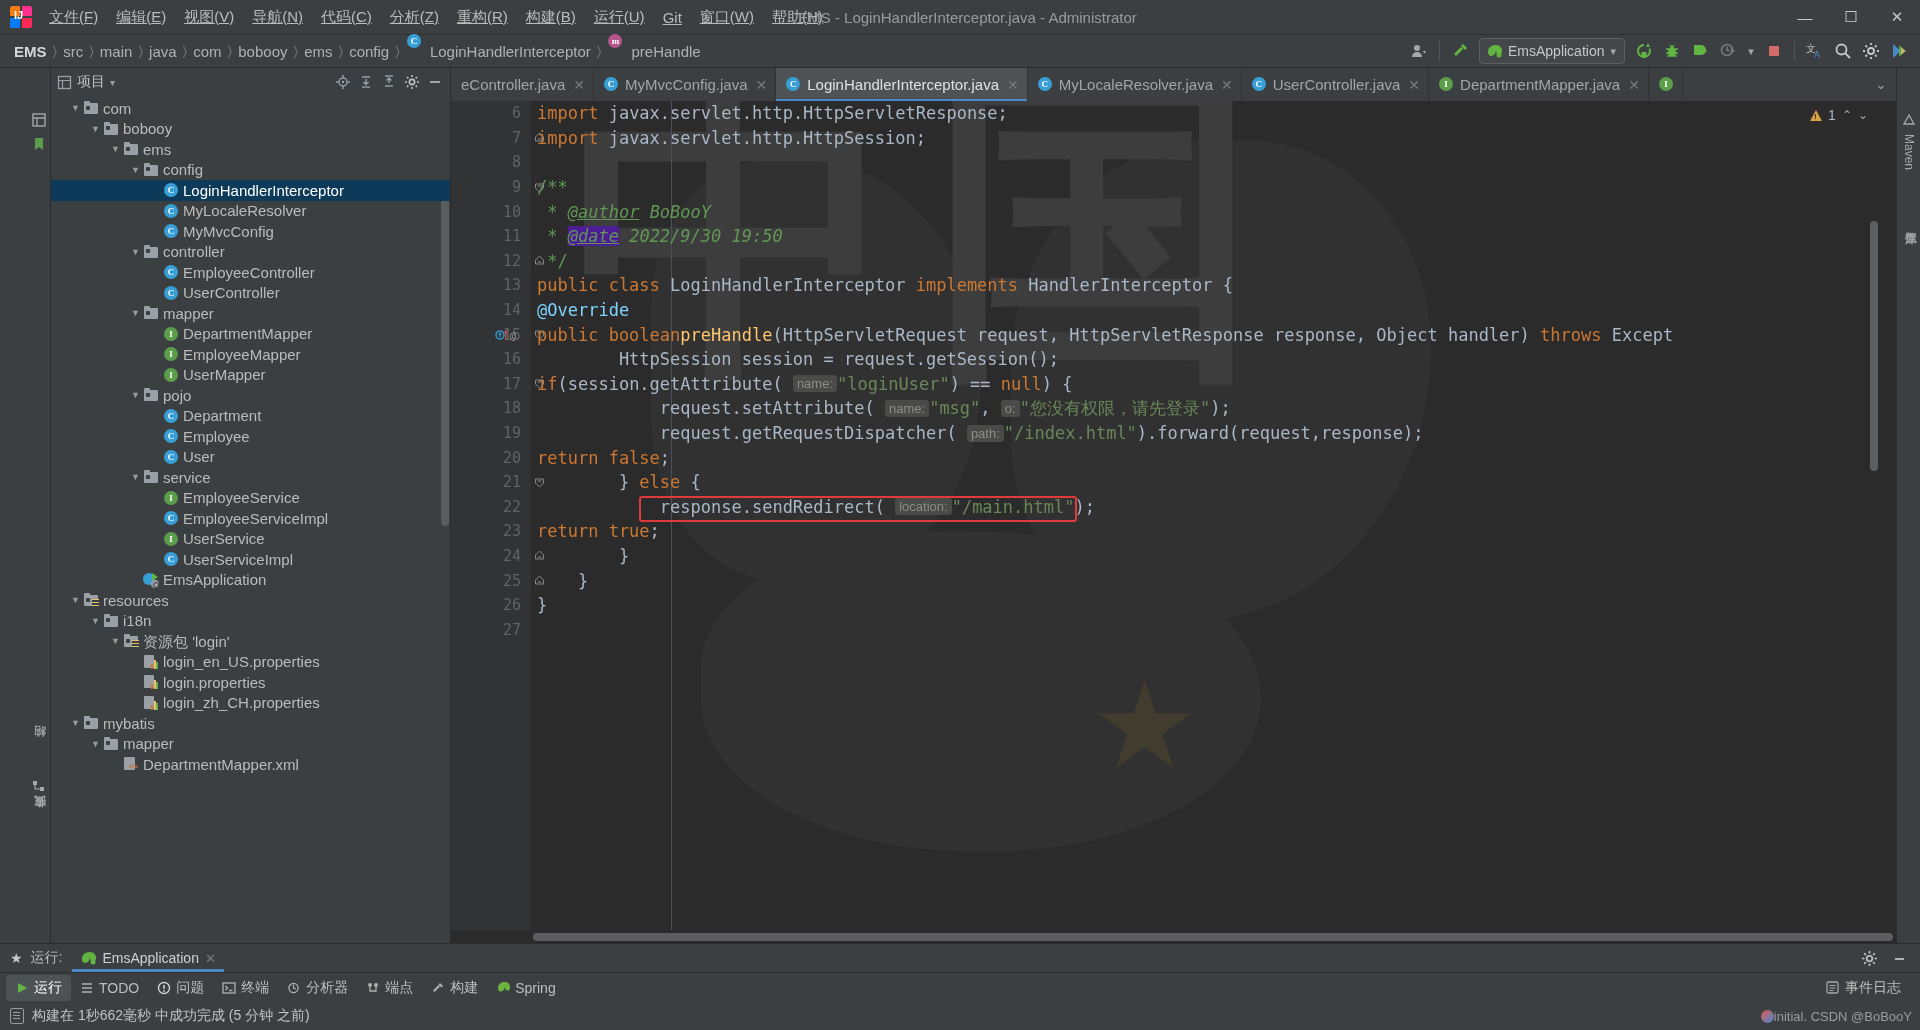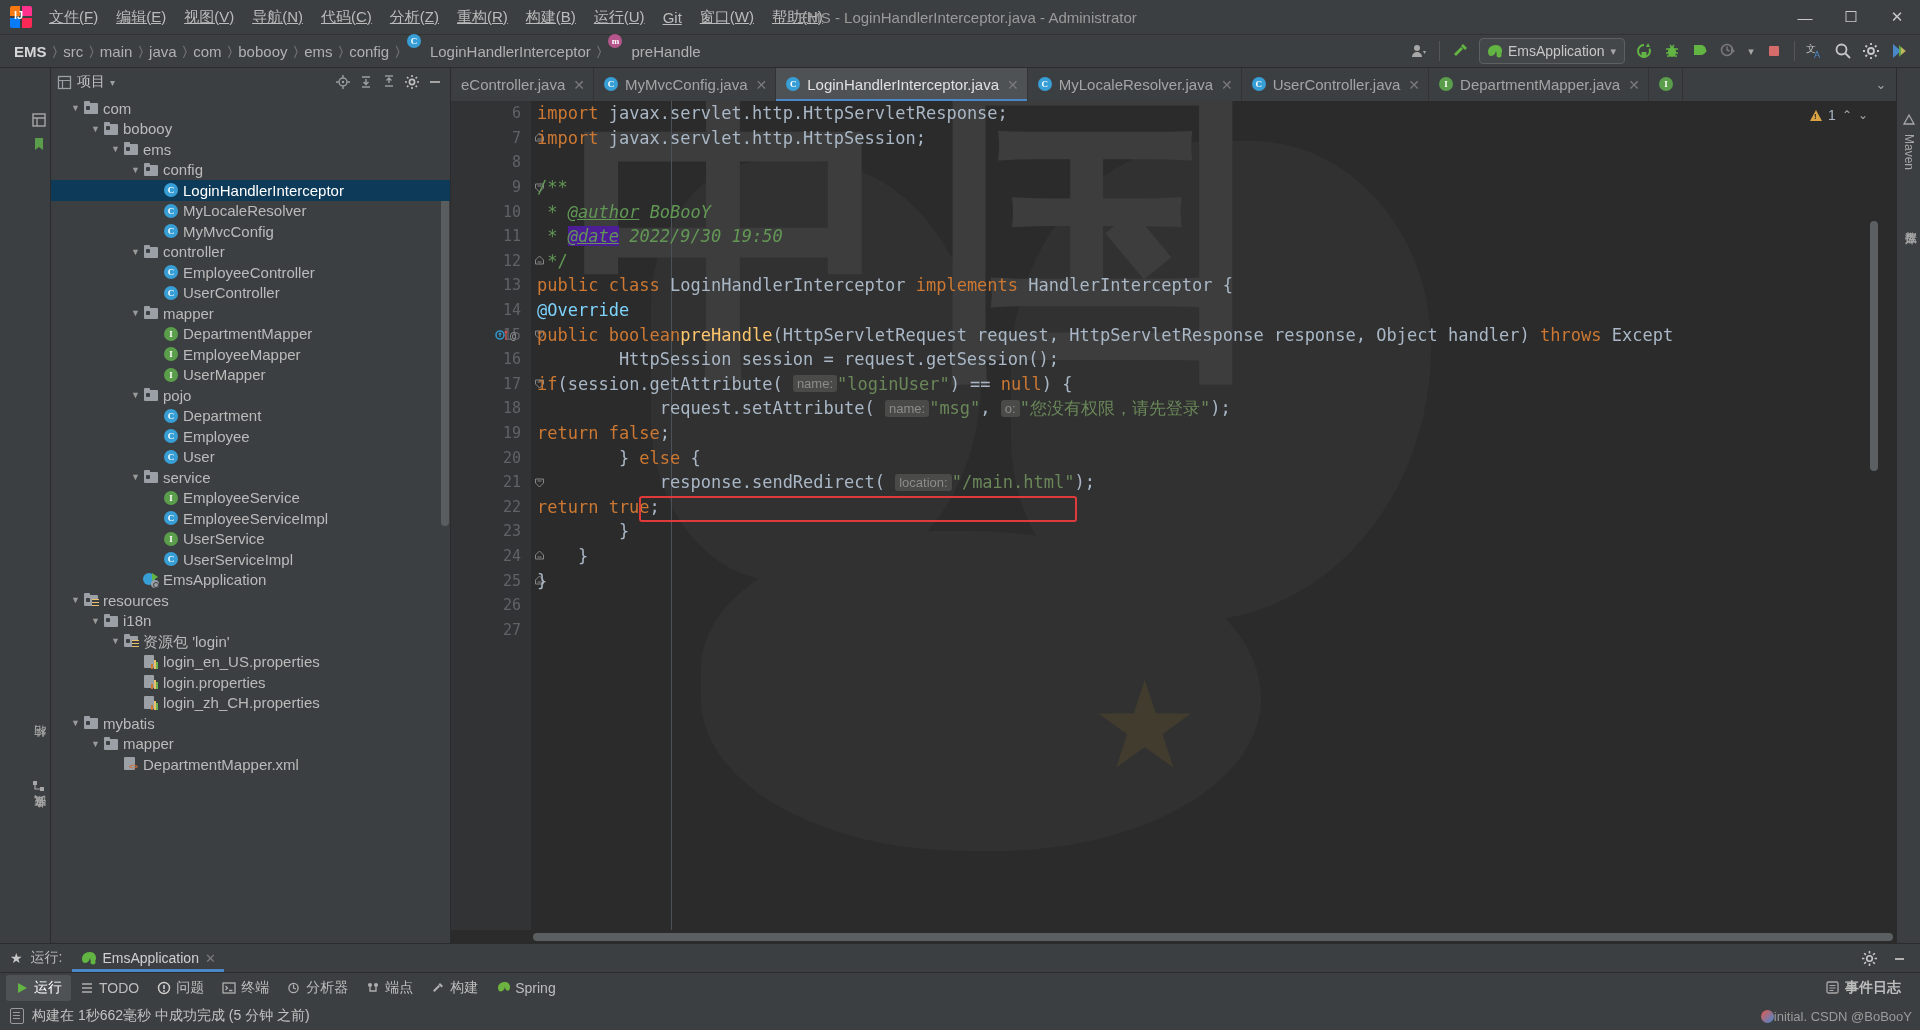--- a/index.html
+++ b/index.html
@@ -162,21 +162,21 @@
   .runtabs{ height:28px; display:flex; align-items:center; padding-left:4px; position:relative; }
   .star{ color:#c7c7c7; font-size:14px; margin:0 8px 0 6px; }
   .run-lbl{ font-size:14px; color:#bdbdbd; margin-right:10px; }
   .runtab{ height:28px; display:flex; align-items:center; gap:6px; padding:0 8px; font-size:14px; color:#d0d0d0; position:relative;}
   .runtab.active:after{ content:""; position:absolute; left:0; right:0; bottom:0; height:3px; background:#4a88c7;}
   .runtabs-right{ margin-left:auto; display:flex; align-items:center; gap:4px; padding-right:8px;}
 
   .statusbar{ height:30px; background:#3c3f41; display:flex; align-items:center; border-top:1px solid #2b2b2b; padding-left:6px; flex:none;}
   .sbtn{ display:flex; align-items:center; gap:5px; height:26px; padding:0 9px; font-size:14px; color:#bdbdbd; border-radius:3px;}
   .sbtn.active{ background:#4e5254; color:#ffffff; }
-  .sb-right{ margin-left:auto; display:flex; align-items:center; gap:10px; padding-right:10px; font-size:14px; color:#a8a8a8;font-weight:bold;}
+  .sb-right{ margin-left:auto; display:flex; align-items:center; gap:10px; padding-right:10px; font-size:14px; color:#a8a8a8;}
 
   .msgbar{ height:28px; display:flex; align-items:center; gap:8px; padding-left:10px; font-size:14px; color:#c2c2c2; background:#3c3f41; flex:none;}
   .msg-ico{ width:14px; height:16px; border:1px solid #9a9a9a; border-radius:2px; position:relative; }
   .msg-ico:after{content:"";position:absolute;left:2px;top:3px;width:7px;height:1px;background:#9a9a9a;box-shadow:0 3px 0 #9a9a9a,0 6px 0 #9a9a9a;}
   .initial-chip{ display:flex; align-items:center; font-size:13px; color:#9b9b9b;}
   .circ{ width:13px;height:13px;border-radius:50%;background:linear-gradient(135deg,#e8594a,#3f8ad6);}
   svg{ display:block; }
 </style>
 </head>
 <body>
@@ -874,20 +874,21 @@
             <div class="cline"><span class="cmt">/**</span></div>
             <div class="cline"><span class="cmt"> * <span class="tagdoc">@author</span> <i>BoBooY</i></span></div>
             <div class="cline"><span class="cmt"> * <span class="tagdoc hl-date">@date</span> <i>2022/9/30 19:50</i></span></div>
             <div class="cline"><span class="cmt"> */</span></div>
             <div class="cline"><span class="kw">public class</span> LoginHandlerInterceptor <span class="kw">implements</span> HandlerInterceptor {</div>
             <div class="cline">    <span class="anno">@Override</span></div>
             <div class="cline">    <span class="kw">public boolean</span> <span class="fn">preHandle</span>(HttpServletRequest request, HttpServletResponse response, Object handler) <span class="kw">throws</span> Except</div>
             <div class="cline">        HttpSession session = request.getSession();</div>
             <div class="cline">        <span class="kw">if</span>(session.getAttribute( <span class="hint">name:</span> <span class="str">"loginUser"</span>) == <span class="kw">null</span>) {</div>
             <div class="cline">            request.setAttribute( <span class="hint">name:</span> <span class="str">"msg"</span>, <span class="hint">o:</span> <span class="str">"您没有权限，请先登录"</span>);</div>
+            <div class="cline">            request.getRequestDispatcher( <span class="hint">path:</span> <span class="str">"/index.html"</span>).forward(request,response);</div>
             <div class="cline">            <span class="kw">return false</span>;</div>
             <div class="cline">        } <span class="kw">else</span> {</div>
             <div class="cline">            response.sendRedirect( <span class="hint">location:</span> <span class="str">"/main.html"</span>);</div>
             <div class="redbox" style="left: 108px; top: 394.6px; width: 438px; height: 26px;"></div>
             <div class="cline">            <span class="kw">return true</span>;</div>
             <div class="cline">        }</div>
             <div class="cline">    }</div>
             <div class="cline">}</div>
             <div class="cline">&nbsp;</div>
           </div>

